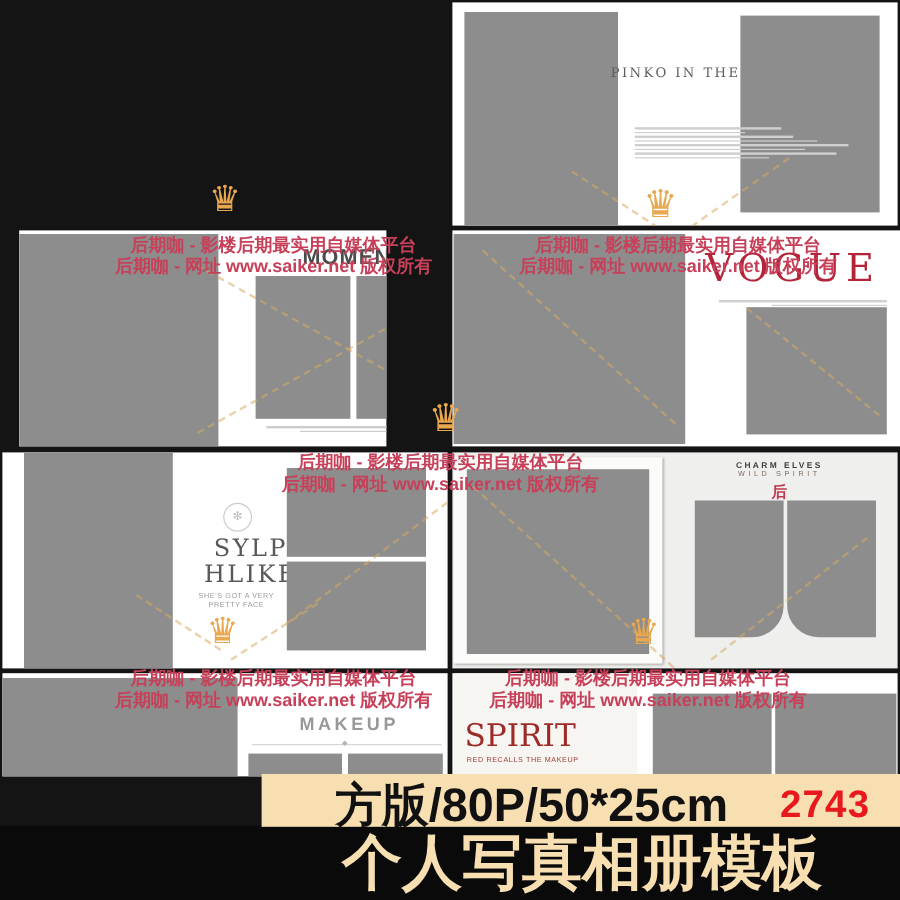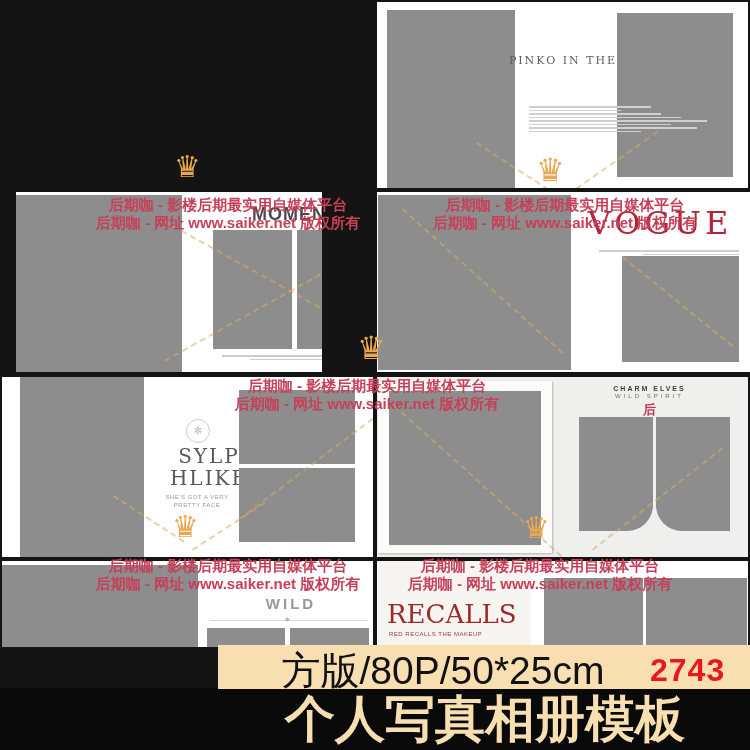--- a/index.html
+++ b/index.html
@@ -63,21 +63,21 @@
   .p7-line{position:absolute;left:208px;top:59px;width:158px;height:1px;background:#d5d5d5;}
   .p7-diam{position:absolute;left:283px;top:54px;font-size:6px;color:#b5b5b5;}
   
   .p8-page{position:absolute;left:1px;top:0;width:153px;height:86px;background:#f7f5f1;}
   .p8-title{position:absolute;left:10px;top:38px;width:140px;font-size:26px;color:#9c2b28;}
   .p8-sub{position:absolute;left:12px;top:70px;font-size:6px;letter-spacing:.5px;color:#a03c35;}
   
   .banner-black{position:absolute;left:0;top:688px;width:750px;height:62px;background:#0a0a0a;z-index:90;}
   .banner-cream{position:absolute;left:218px;top:645px;width:532px;height:44px;background:#f7dfb2;z-index:91;}
   .banner-spec{position:absolute;left:228px;top:644px;width:430px;text-align:center;z-index:92;
-               font-weight:normal;font-size:39px;color:#111111;}
+               font-weight:bold;font-size:39px;color:#111111;}
   .banner-num{position:absolute;left:650px;top:652px;z-index:92;font-weight:bold;font-size:32px;
               color:#e8191c;letter-spacing:1px;}
   .banner-title{position:absolute;left:225px;top:690px;width:520px;text-align:center;z-index:92;
                 font-weight:bold;font-size:50px;line-height:58px;color:#f7dfb2;}
   .badge{position:absolute;left:5px;top:641px;width:215px;height:106px;background:#d41b24;
          border-radius:14px;z-index:93;text-align:center;}
   .badge span{display:inline-block;margin-top:3px;font-weight:bold;font-size:46px;color:#ffffff;
               letter-spacing:-1px;}
 </style>
 </head>
@@ -159,30 +159,30 @@
       <div class="p6-mark">后</div>
     </div>
     <div class="ph p6-bookL"></div>
     <div class="ph p6-bookR"></div>
     <div class="dsh" style="left:18px;top:28px;width:225px;transform:rotate(42deg);"></div>
     <div class="dsh" style="left:215px;top:172px;width:165px;transform:rotate(-38deg);"></div>
   </div>
 
   <div class="panel" id="p7">
     <div class="ph" style="left:0;top:4px;width:196px;height:82px;"></div>
-    <div class="p7-title">WILD</div>
+    <div class="p7-title">MAKEUP</div>
     <div class="p7-line"></div>
     <div class="p7-diam">◆</div>
     <div class="ph" style="left:205px;top:67px;width:78px;height:19px;"></div>
     <div class="ph" style="left:288px;top:67px;width:79px;height:19px;"></div>
   </div>
 
   <div class="panel" id="p8">
     <div class="p8-page"></div>
-    <div class="p8-title serif">RECALLS</div>
+    <div class="p8-title serif">SPIRIT</div>
     <div class="p8-sub">RED RECALLS THE MAKEUP</div>
     <div class="ph" style="left:167px;top:17px;width:99px;height:69px;"></div>
     <div class="ph" style="left:269px;top:17px;width:101px;height:69px;"></div>
   </div>
 
   <div class="crown" style="left:174px;top:152px;font-size:30px;">♛</div>
   <div class="crown" style="left:536px;top:154px;font-size:32px;">♛</div>
   <div class="crown" style="left:357px;top:332px;font-size:32px;">♛</div>
   <div class="crown" style="left:172px;top:512px;font-size:30px;">♛</div>
   <div class="crown" style="left:523px;top:513px;font-size:30px;">♛</div>

